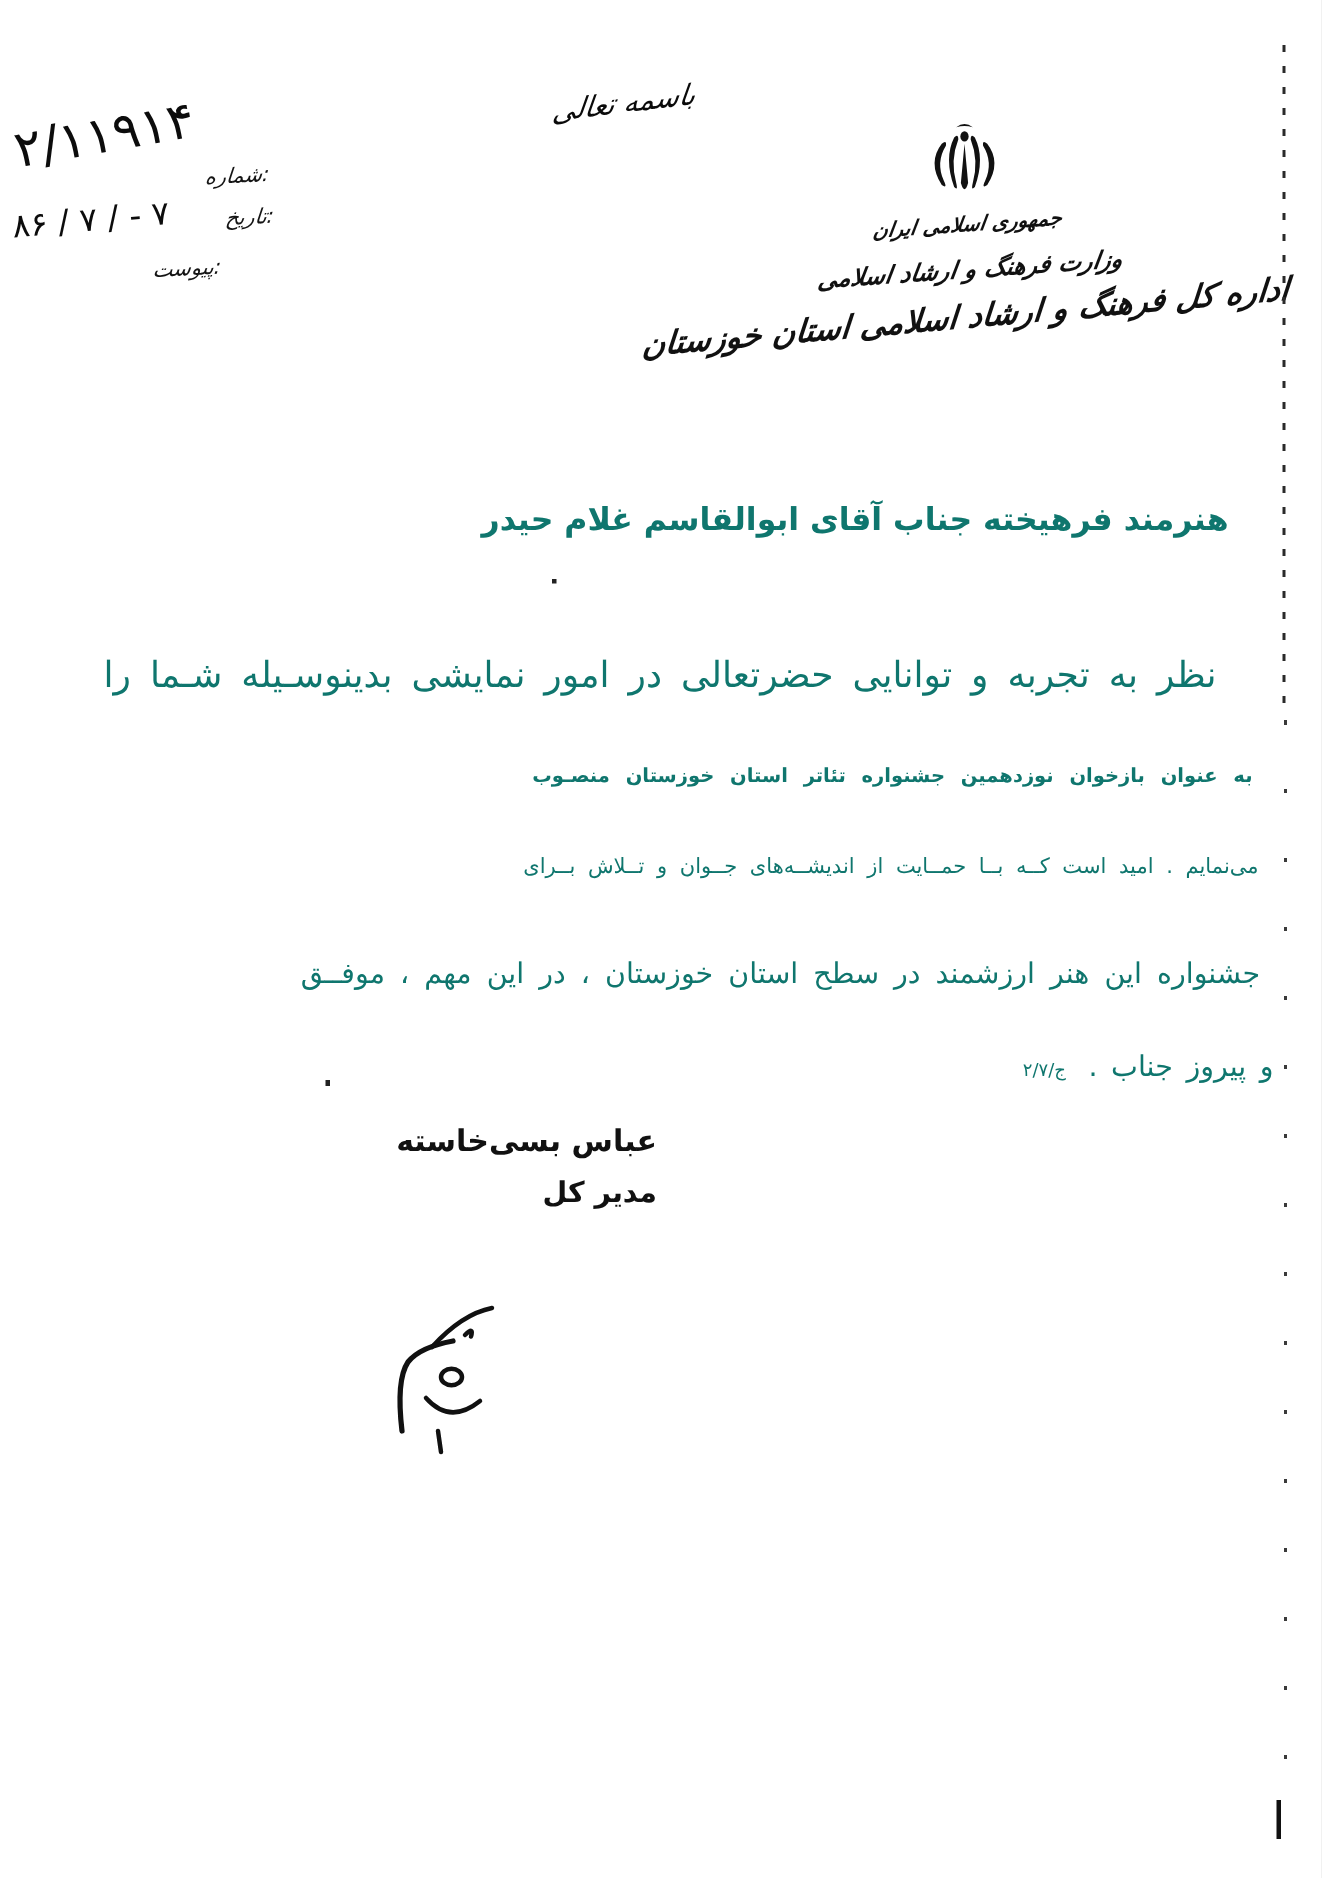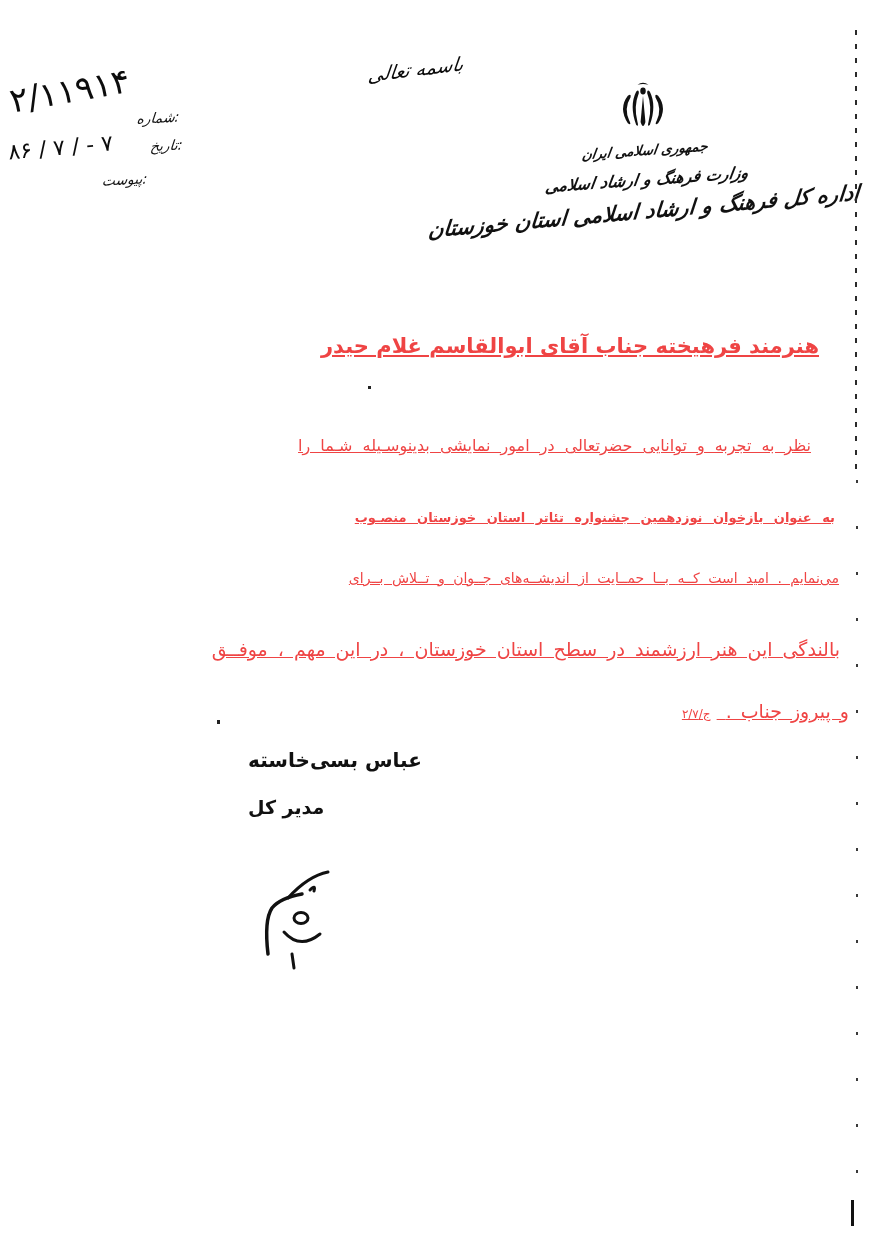--- a/index.html
+++ b/index.html
@@ -38,32 +38,32 @@
   .lh-ministry{
     position:absolute;left:62px;top:90px;width:230px;font-size:16px;font-weight:bold;
     font-style:italic;transform:rotate(-4deg) skewX(-12deg);white-space:nowrap;direction:rtl;
   }
   .lh-org{
     position:absolute;left:-10px;top:118px;width:400px;font-size:21px;font-weight:bold;
     font-style:italic;transform:rotate(-5deg) skewX(-10deg);white-space:nowrap;direction:rtl;
   }
   
   .body-area{position:absolute;left:45px;right:40px;top:320px;direction:rtl;}
-  .line{position:absolute;white-space:nowrap;direction:rtl;color:#ef4444;text-decoration:underline;}
+  .line{position:absolute;white-space:nowrap;direction:rtl;color:#0f766e;}
   .addressee{top:14px;right:22px;font-size:21px;font-weight:bold;letter-spacing:.5px;}
-  .l1{top:116px;right:30px;font-size:16px;word-spacing:5px;}
+  .l1{top:116px;right:30px;font-size:24px;word-spacing:5px;}
   .l2{top:190px;right:6px;font-size:13px;font-weight:bold;word-spacing:6px;}
   .l3{top:250px;right:2px;font-size:14px;word-spacing:4px;}
   .l4{top:318px;right:1px;font-size:19px;word-spacing:4px;}
   .l5{top:380px;right:-8px;font-size:19px;word-spacing:3px;}
   .notation{font-size:12px;margin-right:6px;margin-top:44px;}
   
-  .sig-block{position:absolute;left:248px;top:748px;width:190px;text-align:left;direction:rtl;}
+  .sig-block{position:absolute;left:248px;top:748px;width:190px;text-align:right;direction:rtl;}
   .sig-name{font-size:20px;font-weight:bold;white-space:nowrap;}
-  .sig-title{font-size:19px;font-weight:bold;margin-top:24px;letter-spacing:2px;}
+  .sig-title{font-size:19px;font-weight:bold;margin-top:12px;letter-spacing:2px;}
   .sig-mark{position:absolute;left:250px;top:858px;width:100px;height:115px;}
   
   .fold-top{
     position:absolute;left:855px;top:30px;width:2px;height:440px;
     background:repeating-linear-gradient(180deg,#2a2a2a 0 5px,transparent 5px 14px);
   }
   .fold-bottom{
     position:absolute;left:856px;top:480px;width:2px;height:710px;
     background:repeating-linear-gradient(180deg,#3a3a3a 0 3px,transparent 3px 46px);
   }
@@ -99,21 +99,21 @@
     <div class="lh-country">جمهوری اسلامی ایران</div>
     <div class="lh-ministry">وزارت فرهنگ و ارشاد اسلامی</div>
     <div class="lh-org">اداره کل فرهنگ و ارشاد اسلامی استان خوزستان</div>
   </div>
 
   <div class="body-area">
     <div class="line addressee">هنرمند فرهیخته جناب آقای ابوالقاسم غلام حیدر</div>
     <div class="line l1">نظر به تجربه و توانایی حضرتعالی در امور نمایشی بدینوسـیله شـما را</div>
     <div class="line l2">به عنوان بازخوان نوزدهمین جشنواره تئاتر استان خوزستان منصـوب</div>
     <div class="line l3">می‌نمایم . امید است کــه بــا حمــایت از اندیشــه‌های جــوان و تــلاش بــرای</div>
-    <div class="line l4">بالندگی این هنر ارزشمند در سطح استان خوزستان ، در این مهم ، موفــق</div>
+    <div class="line l4">جشنواره این هنر ارزشمند در سطح استان خوزستان ، در این مهم ، موفــق</div>
     <div class="line l5">
       <span>و پیروز جناب .</span>
       <span class="notation">ج/۲/۷</span>
     </div>
   </div>
 
   <div class="sig-block">
     <div class="sig-name">عباس بسی‌خاسته</div>
     <div class="sig-title">مدیر کل</div>
   </div>

